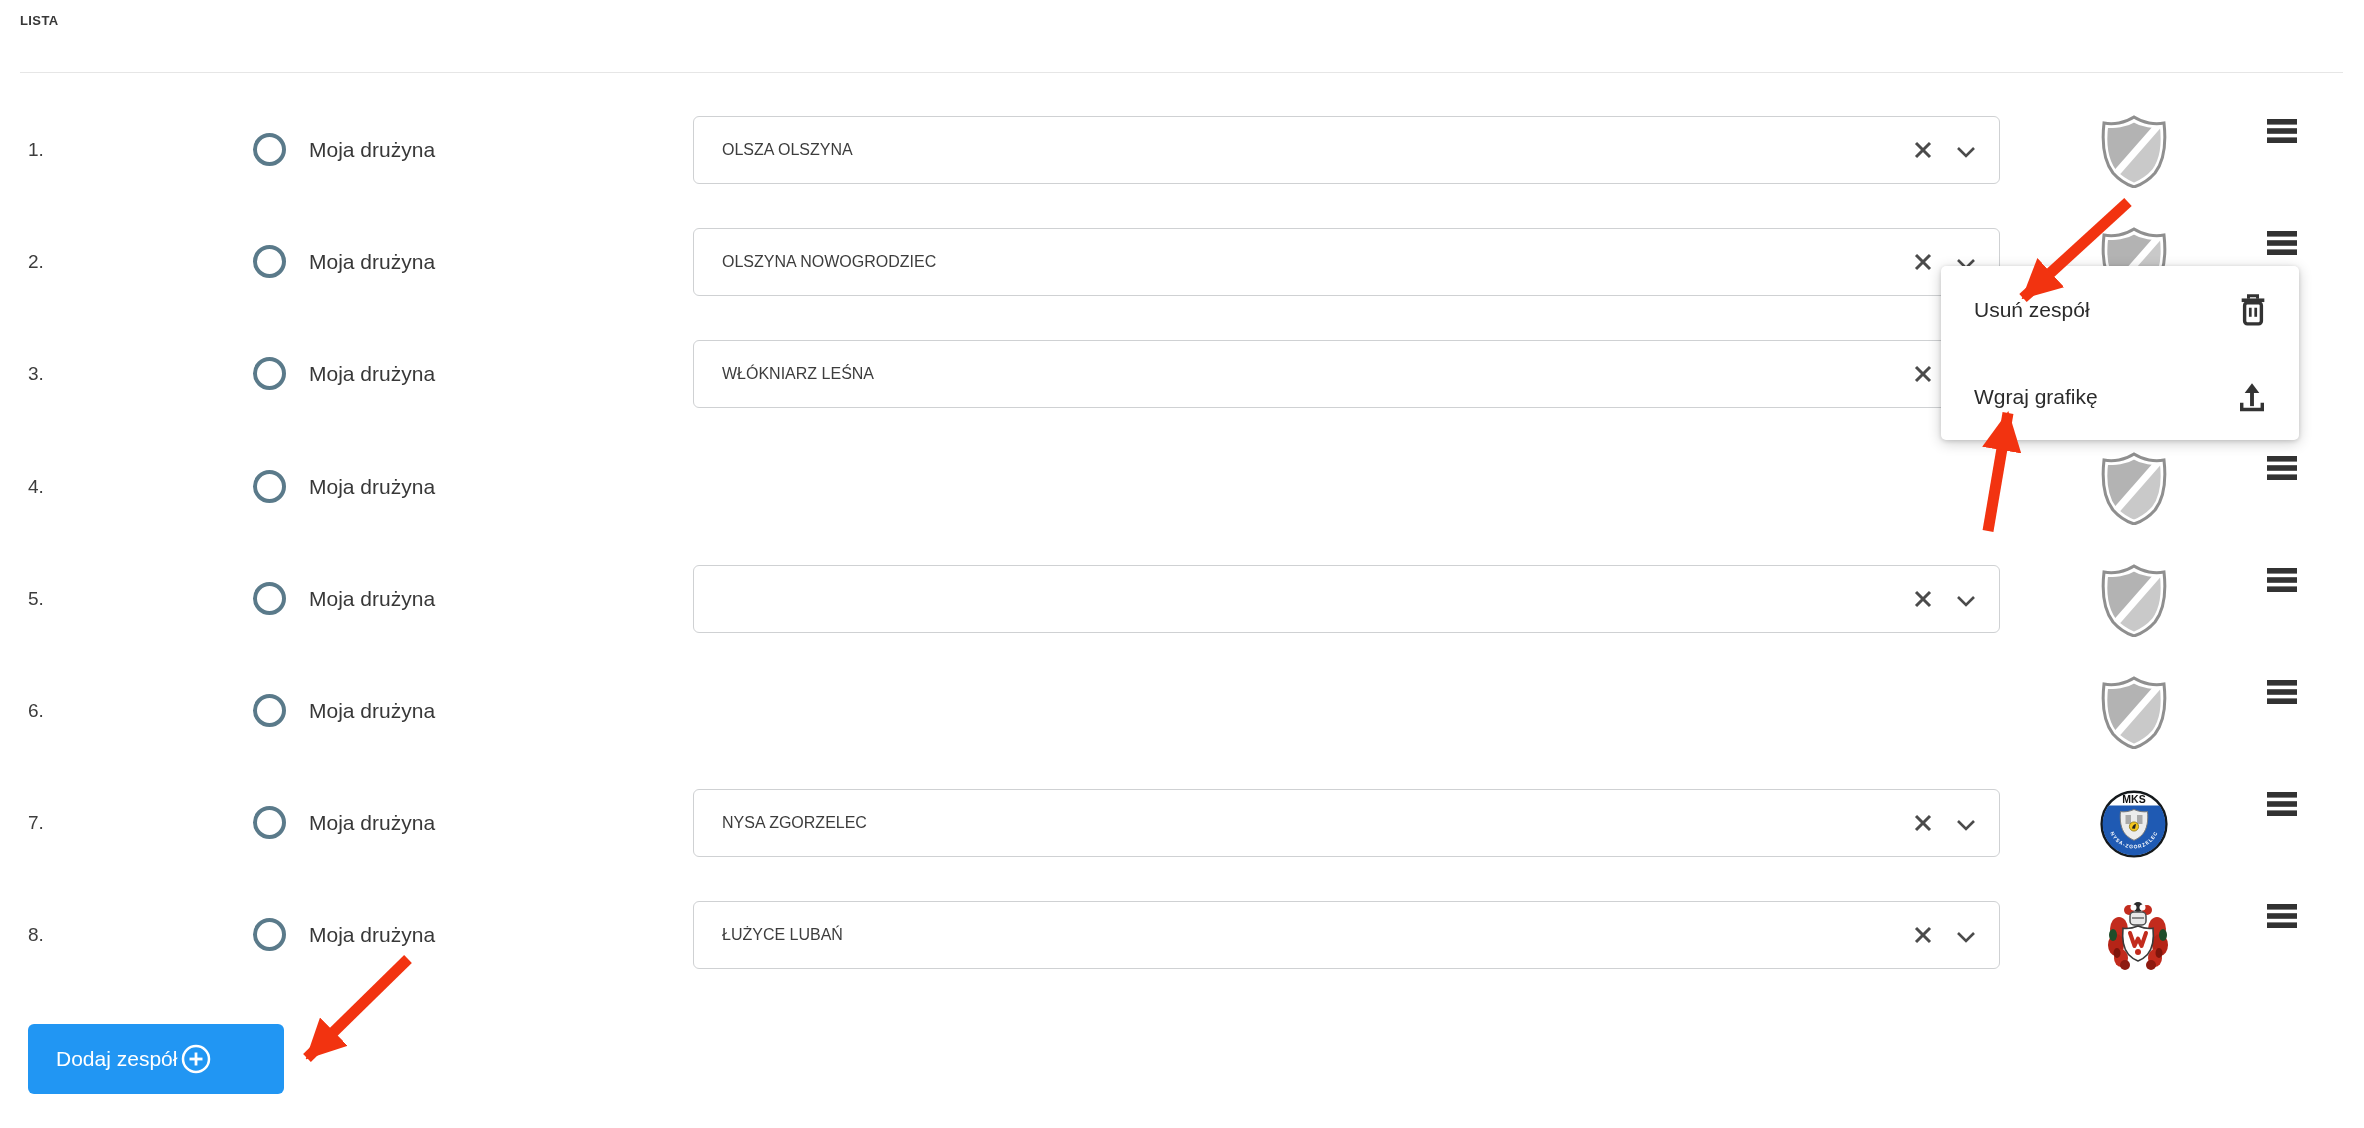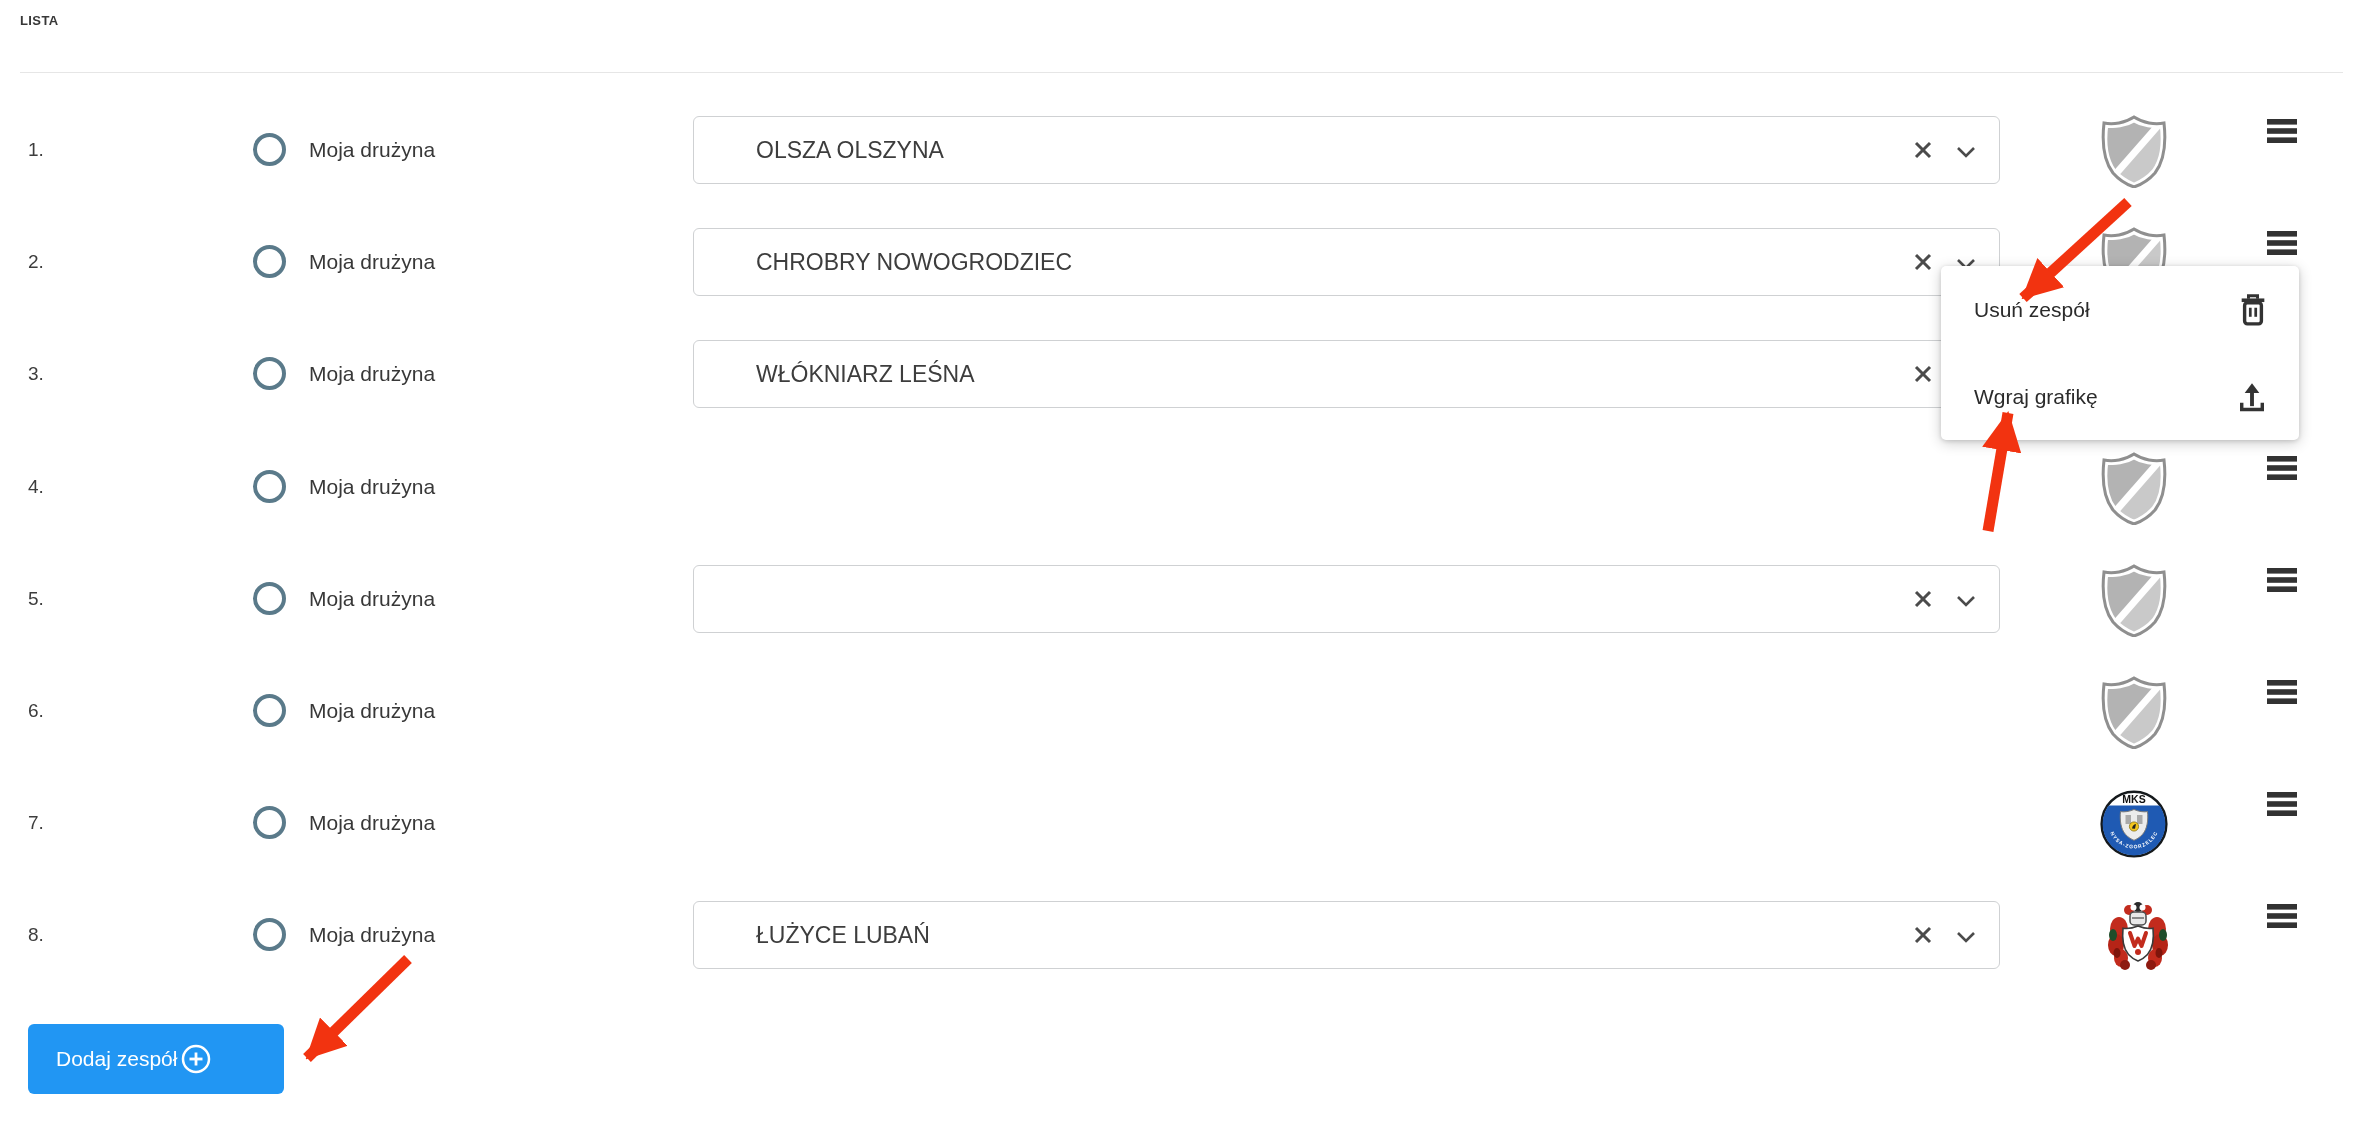--- a/index.html
+++ b/index.html
@@ -14,21 +14,21 @@
   .num{position:absolute;left:28px;top:0;height:100%;display:flex;align-items:center;
        font-size:19px;color:#3d3d3d;}
   .radio{position:absolute;left:253px;top:calc(50% - 17px);width:25px;height:25px;
          border:4px solid #5a7a8a;border-radius:50%;background:#fff;cursor:pointer;}
   .rlabel{position:absolute;left:309px;top:0;height:100%;display:flex;align-items:center;
           font-size:21px;color:#383838;}
   .select{position:absolute;left:693px;top:calc(50% - 34px);width:1307px;height:68px;
           background:#fff;border:1px solid #cfd1d3;border-radius:6px;box-sizing:border-box;
           cursor:pointer;}
   .tname{position:absolute;left:28px;top:0;height:100%;display:flex;align-items:center;
-         font-size:23px;color:#3d3d3d;white-space:nowrap;margin-left:34px;}
+         font-size:16px;color:#3d3d3d;white-space:nowrap;}
   .clear{position:absolute;right:66px;top:calc(50% - 10px);width:20px;height:20px;cursor:pointer;}
   .chev{position:absolute;right:23px;top:calc(50% - 6px);width:20px;height:12px;cursor:pointer;}
   .crest{position:absolute;left:2099px;top:calc(50% - 36px);width:70px;height:74px;text-align:right;}
   .burger{position:absolute;left:2267px;top:calc(50% - 31px);width:30px;height:24px;cursor:grab;}
 
   .menu{position:absolute;left:1941px;top:266px;width:358px;height:174px;background:#fff;
         border-radius:5px;z-index:10;display:flex;flex-direction:column;justify-content:center;
         box-shadow:0 3px 14px rgba(0,0,0,.20),0 1px 4px rgba(0,0,0,.14);}
   .menu-item{height:87px;display:flex;align-items:center;justify-content:space-between;
              padding:0 31px 0 33px;font-size:21px;color:#2b2b2b;cursor:pointer;}
@@ -89,21 +89,21 @@
           <rect x="0" y="9.2" width="30" height="5.6" fill="#323232"></rect>
           <rect x="0" y="18.4" width="30" height="5.6" fill="#323232"></rect>
         </svg>
       </div>
     </div>
       <div class="row" style="top: 206px;">
       <div class="num">2.</div>
       <div class="radio"></div>
       <div class="rlabel">Moja drużyna</div>
       <div class="select">
-        <span class="tname">CHROBRY NOWOGRODZIEC</span>
+        <span class="tname">OLSZYNA NOWOGRODZIEC</span>
         <span class="clear">
           <svg width="20" height="20" viewBox="0 0 20 20">
             <line x1="3" y1="3" x2="17" y2="17" stroke="#4b4b4b" stroke-width="3"></line>
             <line x1="17" y1="3" x2="3" y2="17" stroke="#4b4b4b" stroke-width="3"></line>
           </svg>
         </span>
         <span class="chev">
           <svg width="20" height="12" viewBox="0 0 20 12">
             <polyline points="2,2 10,10 18,2" fill="none" stroke="#4b4b4b" stroke-width="2.6"></polyline>
           </svg>
@@ -264,20 +264,34 @@
           <rect x="0" y="0" width="30" height="5.6" fill="#323232"></rect>
           <rect x="0" y="9.2" width="30" height="5.6" fill="#323232"></rect>
           <rect x="0" y="18.4" width="30" height="5.6" fill="#323232"></rect>
         </svg>
       </div>
     </div>
       <div class="row" style="top: 767px;">
       <div class="num">7.</div>
       <div class="radio"></div>
       <div class="rlabel">Moja drużyna</div>
+      <div class="select">
+        <span class="tname">NYSA ZGORZELEC</span>
+        <span class="clear">
+          <svg width="20" height="20" viewBox="0 0 20 20">
+            <line x1="3" y1="3" x2="17" y2="17" stroke="#4b4b4b" stroke-width="3"></line>
+            <line x1="17" y1="3" x2="3" y2="17" stroke="#4b4b4b" stroke-width="3"></line>
+          </svg>
+        </span>
+        <span class="chev">
+          <svg width="20" height="12" viewBox="0 0 20 12">
+            <polyline points="2,2 10,10 18,2" fill="none" stroke="#4b4b4b" stroke-width="2.6"></polyline>
+          </svg>
+        </span>
+      </div>
       <div class="crest">
     <svg width="70" height="70" viewBox="0 0 70 70" style="margin-top:2px">
       <defs>
         <clipPath id="mksc6">
                 <circle cx="35" cy="35" r="31.4"></circle>
               </clipPath>
         <path id="mksa6" d="M 10 39 A 25.5 25.5 0 0 0 60 39"></path>
       </defs>
       <circle cx="35" cy="35" r="32.3" fill="#ffffff" stroke="#15191c" stroke-width="2.6"></circle>
       <g clip-path="url(#mksc6)">

